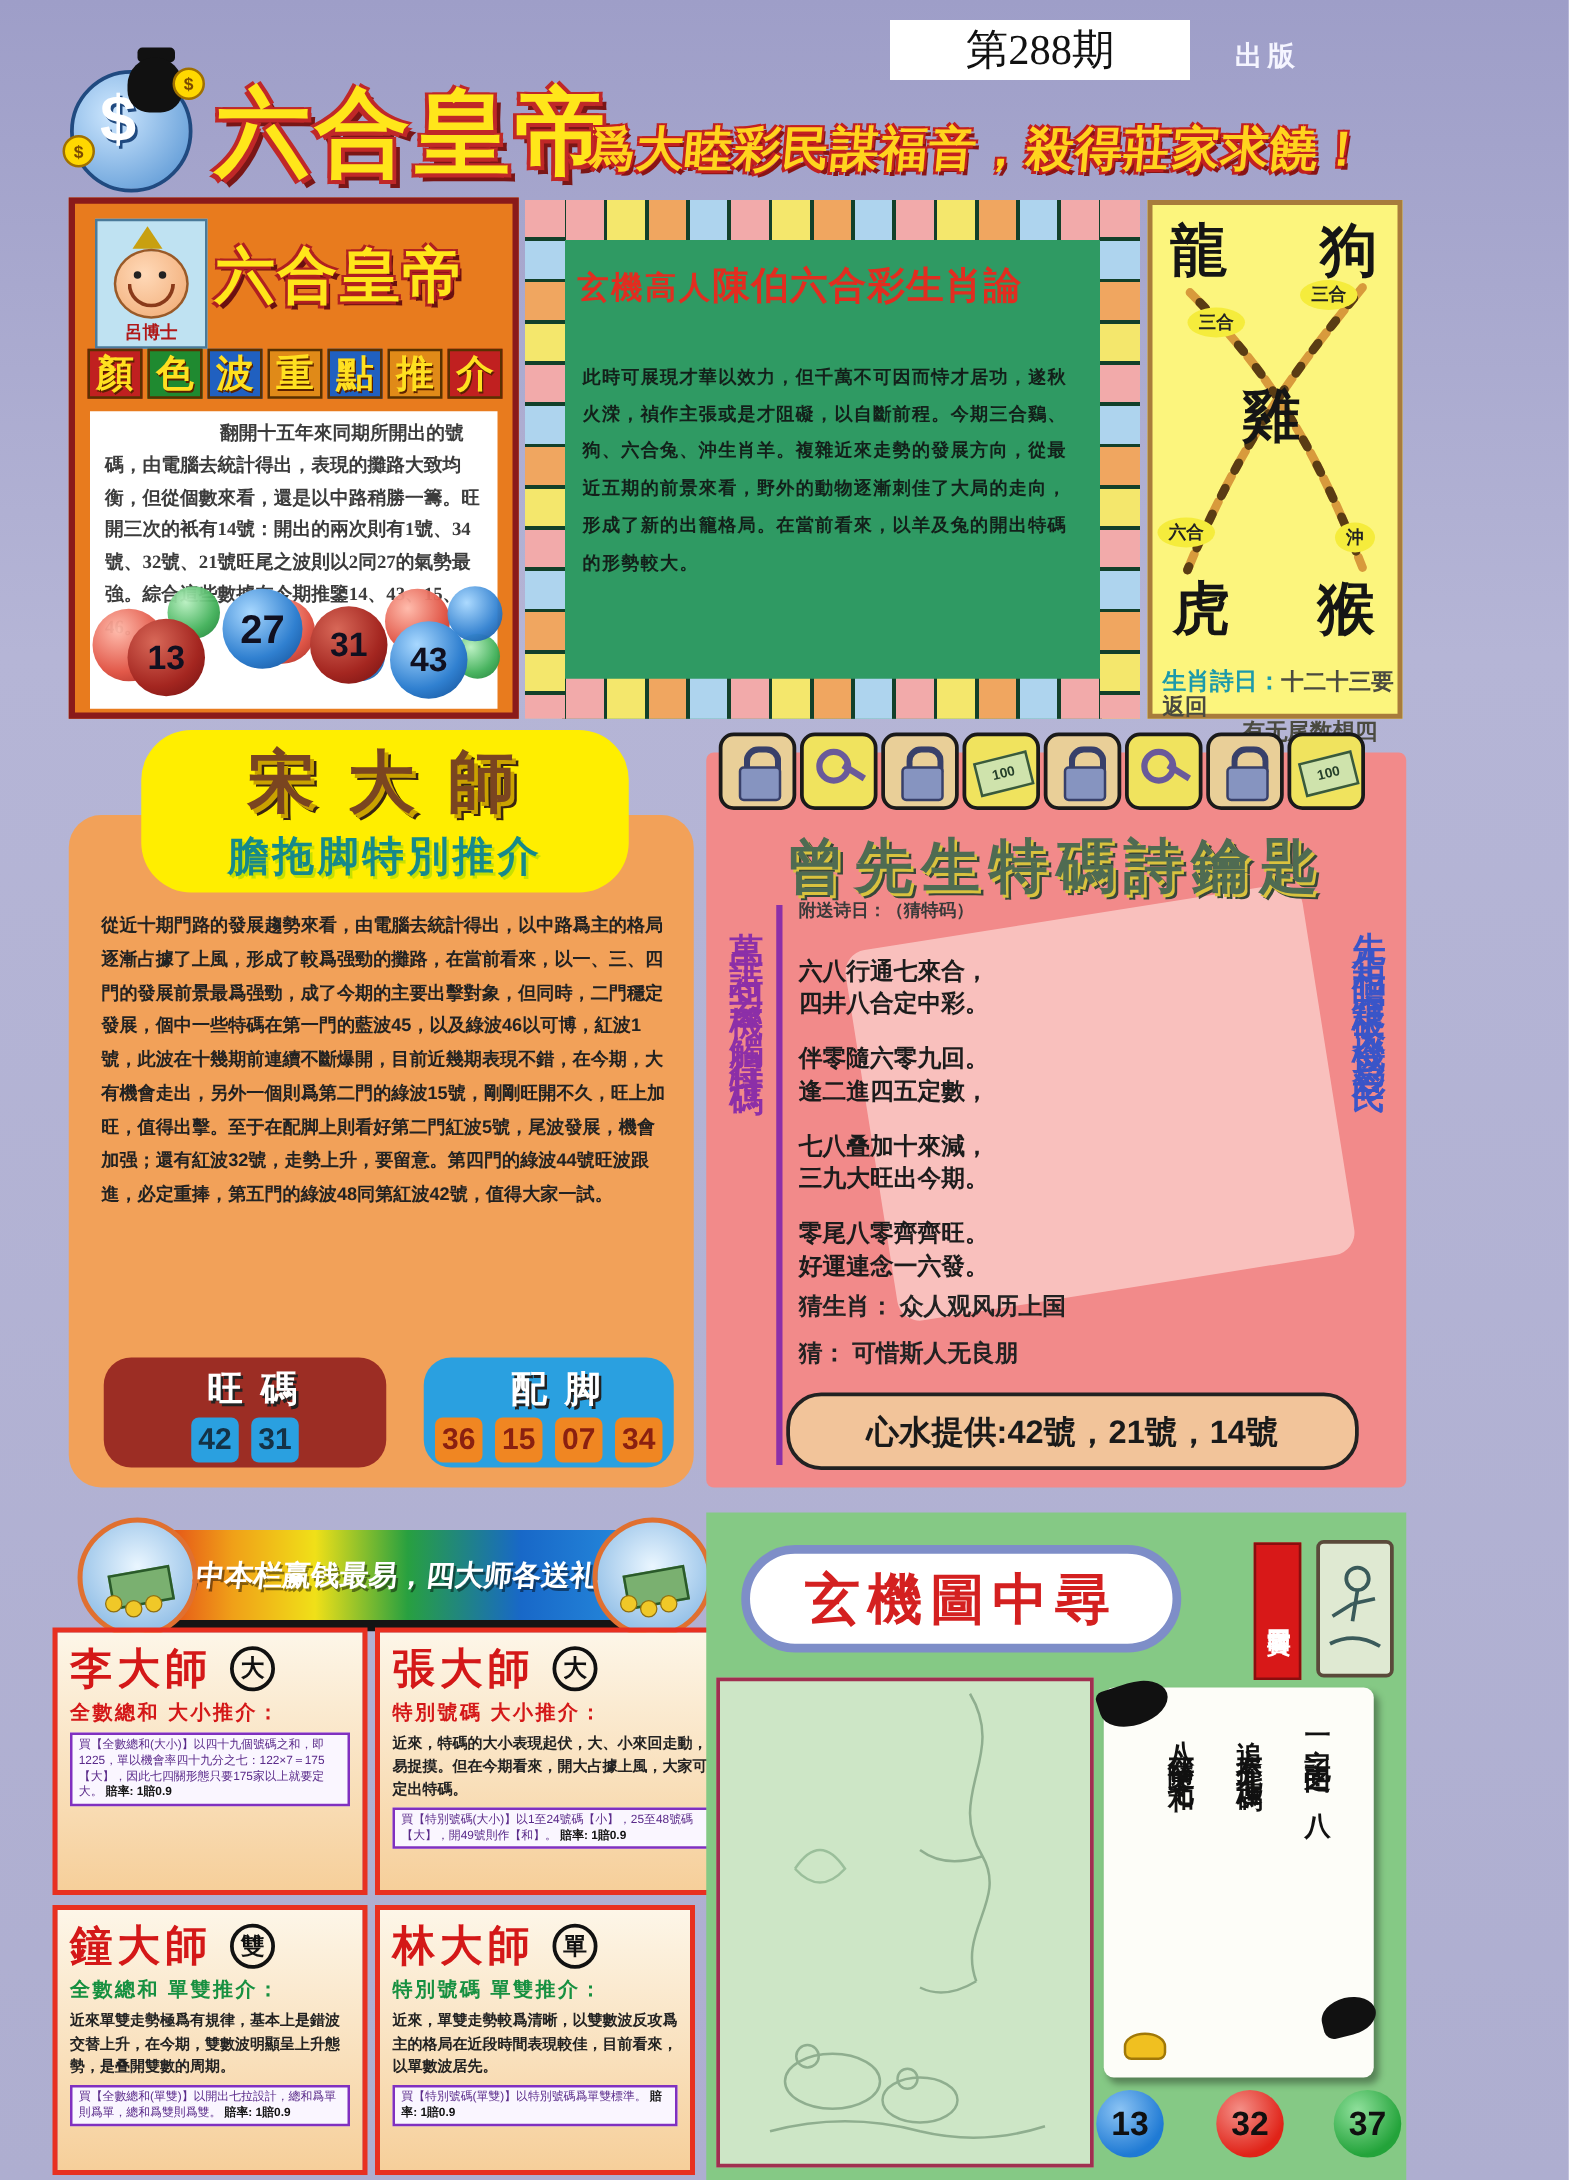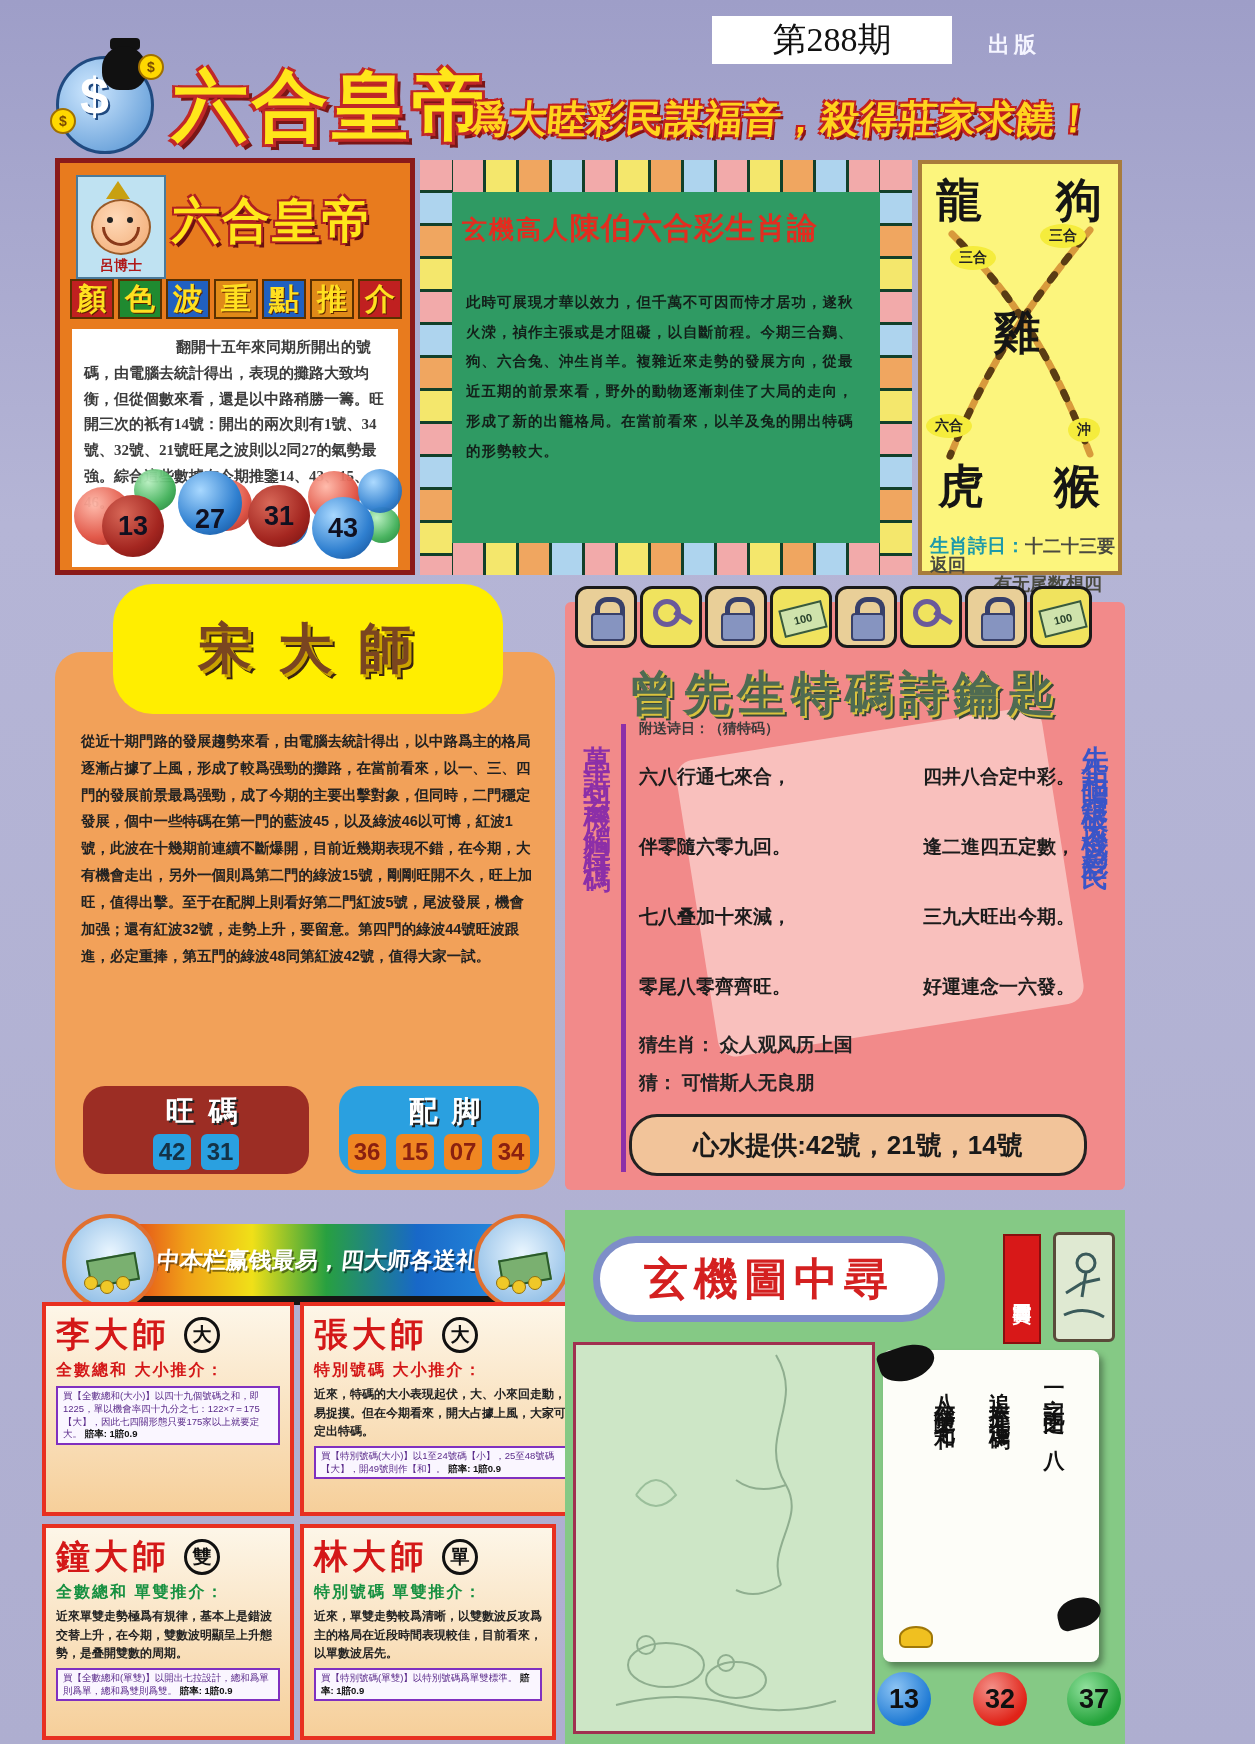--- a/index.html
+++ b/index.html
@@ -114,21 +114,21 @@
     transform:rotate(-14deg);display:flex;align-items:center;justify-content:center;font-size:11px;font-weight:bold;color:#26402a;}
   .zeng-title{position:absolute;left:14px;top:60px;width:532px;text-align:center;font-size:47px;font-weight:bold;
     letter-spacing:7px;color:#4f6b52;font-family:"Liberation Serif",serif;
     text-shadow:2px 2px 0 #d9c23e,4px 4px 0 #37473a;}
   .vtext{position:absolute;writing-mode:vertical-rl;font-weight:bold;}
   .zeng-left{left:14px;top:122px;height:448px;font-size:27px;color:#8c2fa8;letter-spacing:12px;
     border-right:5px solid #8c2fa8;padding-right:6px;}
   .zeng-right{right:12px;top:122px;height:448px;font-size:27px;color:#3a55c8;letter-spacing:12px;}
   .zeng-intro{position:absolute;left:74px;top:118px;font-size:14px;font-weight:bold;color:#3a3a3a;}
   .poem-row{position:absolute;left:74px;width:436px;display:flex;justify-content:space-between;
-    font-size:19px;font-weight:bold;color:#1c1c1c;}
+    font-size:19px;font-weight:bold;color:#1c1c1c;flex-direction:column;}
   .zeng-guess{position:absolute;left:74px;font-family:"Liberation Serif",serif;font-size:19px;font-weight:bold;color:#222;}
   .zeng-tip{position:absolute;left:64px;top:512px;width:452px;height:56px;border:3px solid #222;border-radius:28px;
     background:#f2c49a;display:flex;align-items:center;justify-content:center;font-size:26px;font-weight:bold;color:#1a1a1a;}
 
   
   .m-banner{left:112px;top:1224px;width:412px;height:72px;
     background:linear-gradient(90deg,#e03018,#f0a018 18%,#f0e018 34%,#28a040 52%,#1868c8 74%,#2890e0 100%);
     box-shadow:7px 9px 0 #141414;display:flex;align-items:center;justify-content:center;}
   .m-banner span{font-size:23px;font-weight:bold;color:#ffffff;transform:skewX(-6deg);
     text-shadow:2px 2px 0 rgba(0,0,0,.45);white-space:nowrap;}
@@ -218,21 +218,21 @@
       <div class="ball deco b-red" style="left:2px;top:158px;width:58px;height:58px;"></div>
       <div class="ball deco b-green" style="left:62px;top:140px;width:42px;height:42px;"></div>
       <div class="ball deco b-red" style="left:128px;top:150px;width:52px;height:52px;"></div>
       <div class="ball deco b-blue" style="left:196px;top:176px;width:40px;height:40px;"></div>
       <div class="ball deco b-red" style="left:236px;top:142px;width:52px;height:52px;"></div>
       <div class="ball deco b-green" style="left:292px;top:178px;width:36px;height:36px;"></div>
       <div class="ball deco b-blue" style="left:286px;top:140px;width:44px;height:44px;"></div>
       <div class="ball b-dred" style="left:30px;top:166px;width:62px;height:62px;font-size:27px;">
           <span>13</span>
         </div>
-      <div class="ball b-blue" style="left:106px;top:142px;width:64px;height:64px;font-size:27px;align-items:flex-end;">
+      <div class="ball b-blue" style="left:106px;top:142px;width:64px;height:64px;font-size:32px;">
           <span>27</span>
         </div>
       <div class="ball b-dred" style="left:176px;top:156px;width:62px;height:62px;font-size:27px;">
           <span>31</span>
         </div>
       <div class="ball b-blue" style="left:240px;top:168px;width:62px;height:62px;font-size:27px;">
           <span>43</span>
         </div>
     </div>
   </div>
@@ -266,20 +266,21 @@
     <div class="oval" style="left:146px;top:254px;">沖</div>
     <div class="pc-poem">
       <div><span class="pc-label">生肖詩日：</span><span class="pc-line">十二十三要返回</span></div>
       <div class="pc-line pc-line2">有无尾数想四八</div>
     </div>
   </div>
 
   <div class="abs panel-song">
     <div class="song-banner">
       <div class="song-title">宋大師</div>
+      <div class="song-sub">膽拖脚特別推介</div>
     </div>
     <div class="song-body">從近十期門路的發展趨勢來看，由電腦去統計得出，以中路爲主的格局逐漸占據了上風，形成了較爲强勁的攤路，在當前看來，以一、三、四門的發展前景最爲强勁，成了今期的主要出擊對象，但同時，二門穩定發展，個中一些特碼在第一門的藍波45，以及綠波46以可博，紅波1號，此波在十幾期前連續不斷爆開，目前近幾期表現不錯，在今期，大有機會走出，另外一個則爲第二門的綠波15號，剛剛旺開不久，旺上加旺，值得出擊。至于在配脚上則看好第二門紅波5號，尾波發展，機會加强；還有紅波32號，走勢上升，要留意。第四門的綠波44號旺波跟進，必定重捧，第五門的綠波48同第紅波42號，值得大家一試。</div>
     <div class="hot-box">
       <div class="nb-label">旺碼</div>
       <div class="chips">
         <div class="chip blue">42</div>
         <div class="chip blue">31</div>
       </div>
     </div>
     <div class="leg-box">

